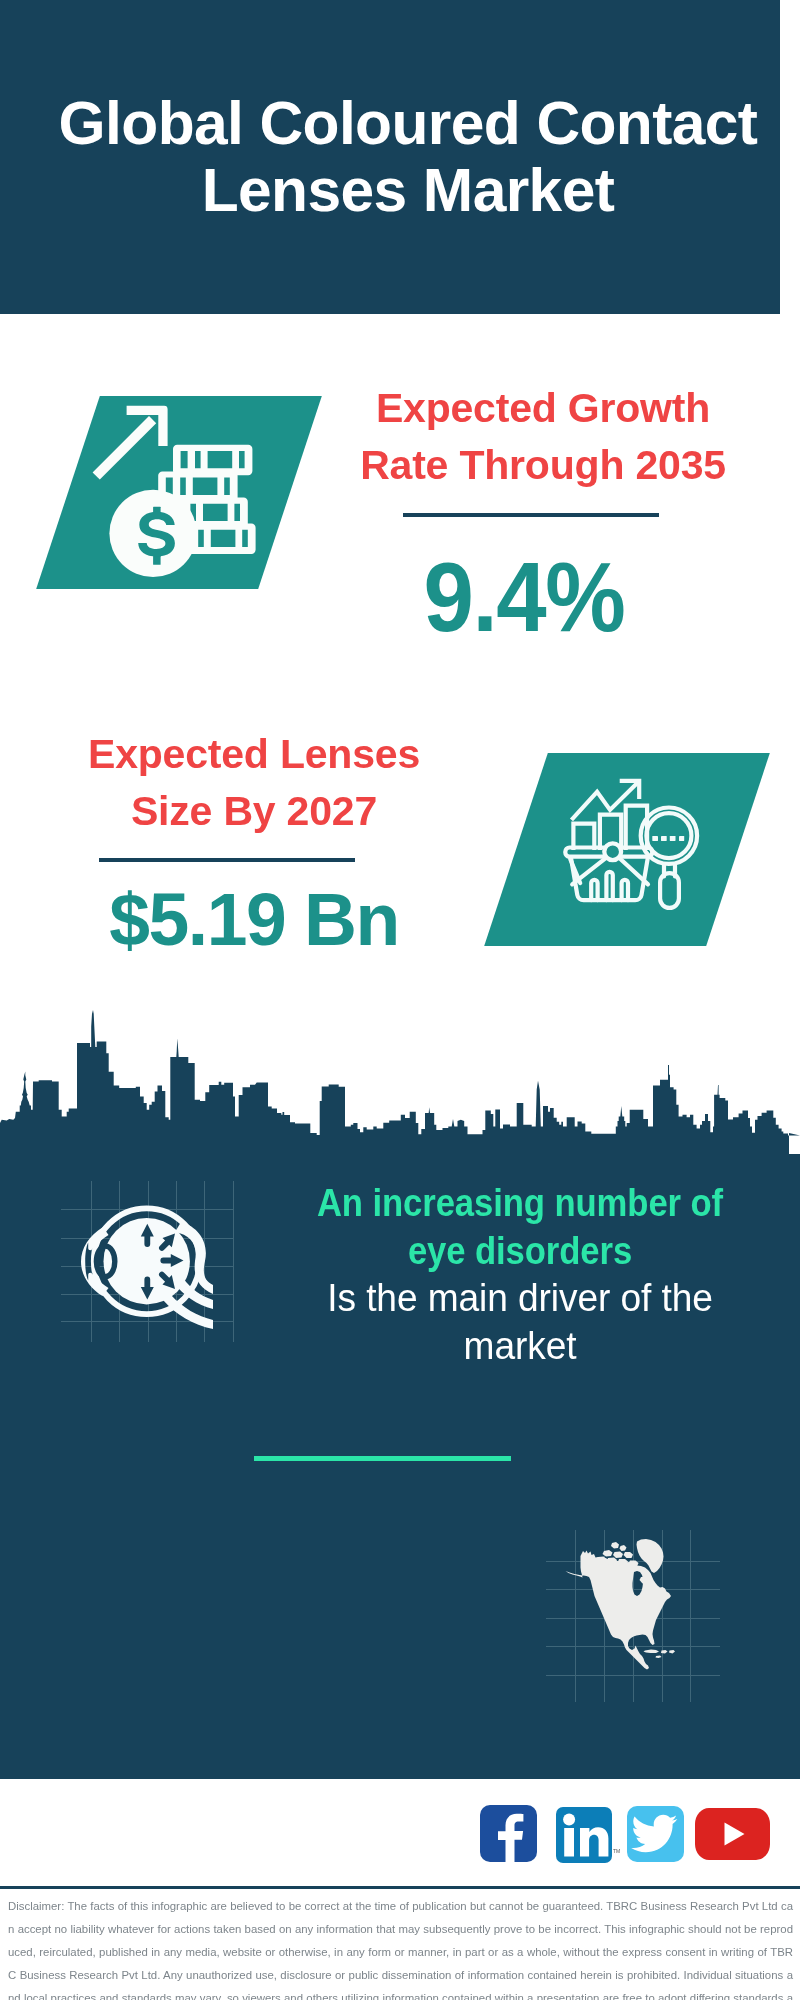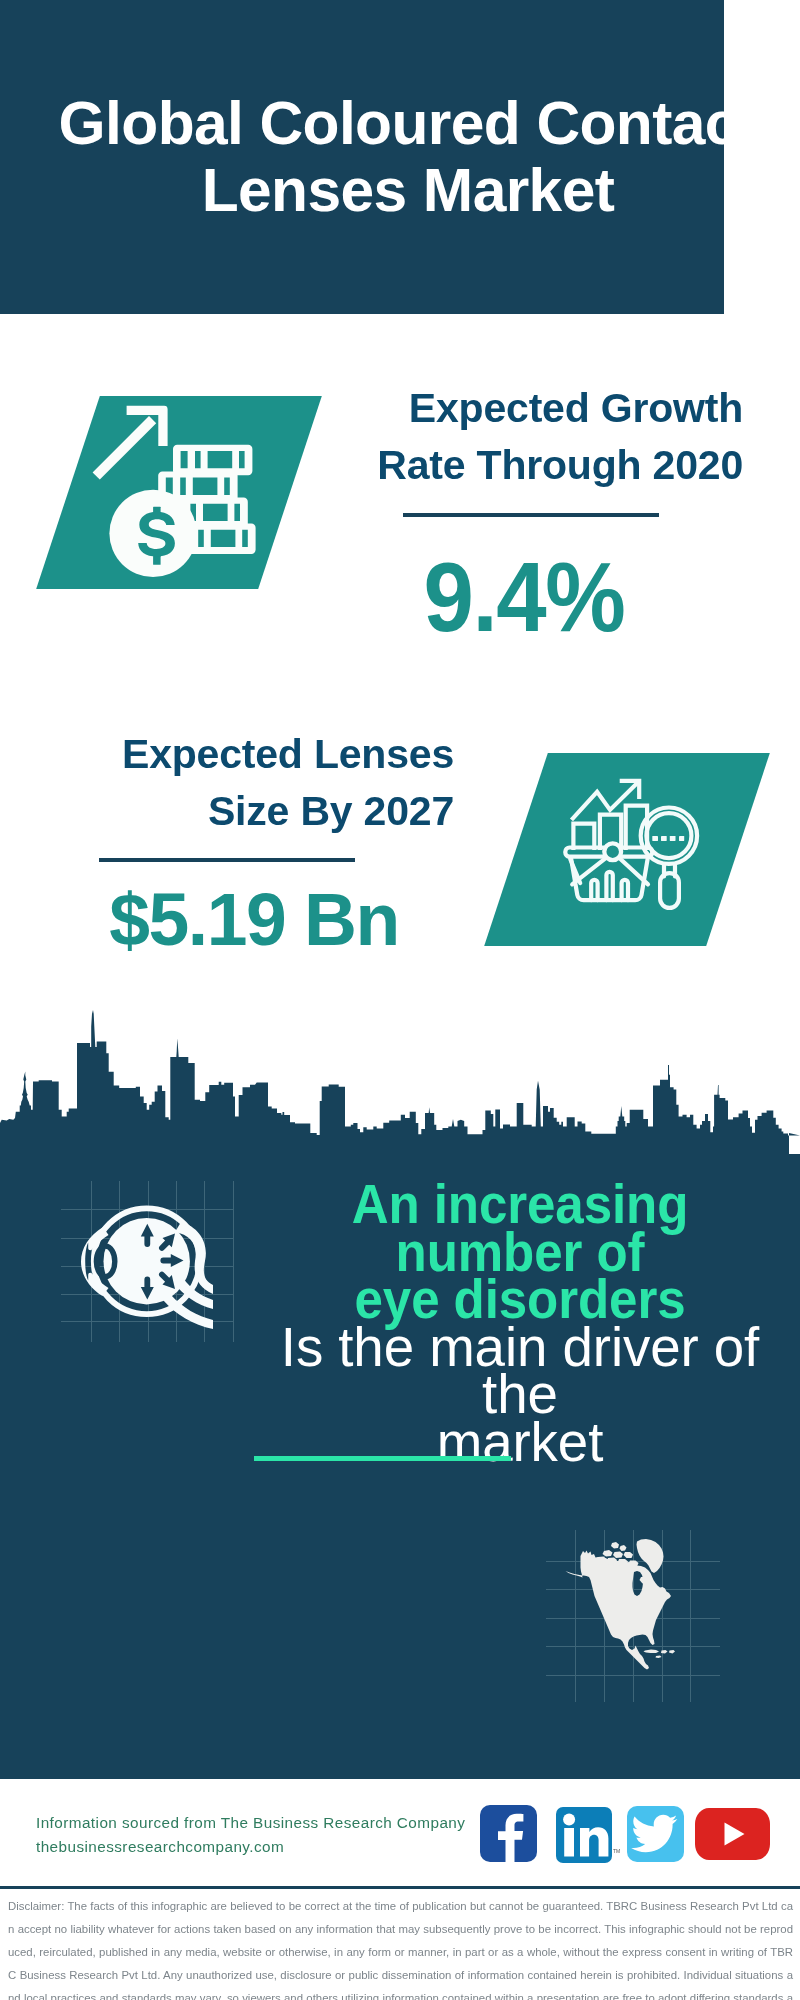--- a/index.html
+++ b/index.html
@@ -1,45 +1,45 @@
 <!DOCTYPE html>
 <html><head>
 <meta charset="utf-8">
 <style>
   * { margin:0; padding:0; box-sizing:border-box; }
   html,body { width:800px; height:2000px; }
   body { font-family:"Liberation Sans", sans-serif; background:#ffffff; }
   .page { position:relative; width:800px; height:2000px; overflow:hidden; background:#fff; }
 
   
-  .header { position:absolute; left:0; top:0; width:724px; height:314px; background:#17425A; }
+  .header { position:absolute; left:0; top:0; width:780px; height:314px; background:#17425A; }
   .header-title {
     position:absolute; left:8px; top:90px; width:800px;
     text-align:center; color:#ffffff;
     font-size:60.5px; font-weight:bold; line-height:67px; letter-spacing:-0.6px;
   }
 
   
   .tile { position:absolute; width:286px; height:193px; }
   .tile-bg { position:absolute; left:32px; top:0; width:222px; height:193px; background:#1C918A; transform:skewX(-18.25deg); }
   .tile1 { left:36px; top:396px; }
   .tile2 { left:484px; top:753px; }
   .tile svg { position:absolute; }
 
-  .hdr-dark { position:absolute; color:#0c4a6e; font-size:41px; font-weight:bold; line-height:56.5px; letter-spacing:-0.2px; text-align:right; }
+  .hdr-dark { position:absolute; color:#ef4444; font-size:41px; font-weight:bold; line-height:56.5px; letter-spacing:-0.2px; text-align:center; }
   .rule-dark { position:absolute; height:4px; background:#17425A; width:256px; }
   .bignum { position:absolute; color:#1C918A; font-weight:bold; letter-spacing:-1.5px; text-align:center; }
 
   
   .dark { position:absolute; left:0; top:1155px; width:800px; height:624px; background:#17425A; }
   .skyline { position:absolute; left:0; top:1010px; width:800px; height:146px; display:block; }
 
   .green-head { color:#2BE5A8; font-weight:bold; display:block; }
   .white-sub { color:#ffffff; font-weight:normal; display:block; }
-  .hl-block { position:absolute; text-align:center; font-size:56px; line-height:47.5px; letter-spacing:-0.1px; }
+  .hl-block { position:absolute; text-align:center; font-size:38px; line-height:47.5px; letter-spacing:-0.1px; }
   #blk1 .green-head { transform:scaleX(0.912); }
   #blk1 .white-sub { transform:scaleX(0.977); }
   #blk2 .green-head { transform:scaleX(0.960); }
   #blk2 .white-sub { transform:scaleX(1.029); }
   .rule-green { position:absolute; height:5px; background:#2BE5A8; }
   .gridwrap { position:absolute; }
   .gridwrap i { position:absolute; background:#3E6679; display:block; }
 
   
   .foot { position:absolute; left:0; top:1779px; width:800px; height:221px; background:#fff; }
@@ -76,21 +76,21 @@
   </g>
   <g fill="#1C918A" transform="translate(3.6,2.2)">
     <rect x="64.5" y="104.5" width="7.5" height="9" rx="0.5"></rect>
     <rect x="64.5" y="153.5" width="7.5" height="9" rx="0.5"></rect>
     <path d="M68.3,109.5 c-10.6,0 -17.6,5.4 -17.6,13.0 c0,8.1 6.9,11.1 16.0,12.9 c6.9,1.4 10.1,2.8 10.1,5.9 c0,3.2 -3.5,5.4 -9.1,5.4 c-5.9,0 -9.4,-2.3 -9.6,-6.0 h-8.5 c0.3,8.4 7.2,13.6 18.6,13.6 c11.2,0 18.1,-5.1 18.1,-13.2 c0,-8.2 -6.9,-11.2 -16.5,-13.1 c-6.7,-1.4 -9.6,-2.8 -9.6,-5.8 c0,-3.0 3.2,-5.1 8.3,-5.1 c5.3,0 8.7,2.3 9.1,5.8 h8.5 c-0.3,-7.9 -7.0,-13.4 -17.8,-13.4 z"></path>
   </g>
 </svg>
   </div>
   <div class="hdr-dark" style="left:343px;top:380px;width:400px;">
     <div>Expected Growth</div>
-    <div>Rate Through 2020</div>
+    <div>Rate Through 2035</div>
   </div>
   <div class="rule-dark" style="left:403px;top:513px;"></div>
   <div class="bignum" style="left:324px;top:551px;width:400px;font-size:98.5px;line-height:93px;transform:scaleX(0.92);">9.4%</div>
 
   <div class="tile tile2">
     <div class="tile-bg"></div>
 <svg class="icon-market" viewBox="0 0 160 160" width="160" height="160" style="position:absolute;left:76px;top:17px;">
   <g fill="none" stroke="#F2FBFA" stroke-width="4.2" stroke-linecap="square" stroke-linejoin="miter">
     <path d="M12.9,48.3 L37.1,21.9 L50.0,39.9 L76.8,13.4"></path>
     <path d="M61.8,10.9 L79.2,10.9 L79.2,26.9"></path>
@@ -233,20 +233,16 @@
         <path fill="#FFFFFF" d="M45.6,18.1 c0,0.4 0,0.8 0,1.2 c0,12.5 -9.5,26.9 -26.9,26.9 c-5.3,0 -10.3,-1.6 -14.5,-4.2 c0.7,0.1 1.5,0.1 2.3,0.1 c4.4,0 8.5,-1.5 11.7,-4.0 c-4.1,-0.1 -7.6,-2.8 -8.8,-6.5 c0.6,0.1 1.2,0.2 1.8,0.2 c0.9,0 1.7,-0.1 2.5,-0.3 c-4.3,-0.9 -7.5,-4.7 -7.5,-9.3 c0,0 0,-0.1 0,-0.1 c1.3,0.7 2.7,1.1 4.3,1.2 c-2.5,-1.7 -4.2,-4.6 -4.2,-7.9 c0,-1.7 0.5,-3.4 1.3,-4.8 c4.6,5.7 11.5,9.4 19.3,9.8 c-0.2,-0.7 -0.2,-1.4 -0.2,-2.2 c0,-5.2 4.2,-9.5 9.5,-9.5 c2.7,0 5.2,1.2 6.9,3.0 c2.2,-0.4 4.2,-1.2 6.0,-2.3 c-0.7,2.2 -2.2,4.1 -4.2,5.2 c1.9,-0.2 3.8,-0.7 5.5,-1.5 c-1.3,1.9 -2.9,3.6 -4.8,5.0 Z"></path>
       </svg>
     </a>
     <a class="social yt" style="left:695px;top:1808px;width:75px;height:52px;">
       <svg viewBox="0 0 75 52" width="75" height="52">
         <path fill="#FFFFFF" d="M29.5,14.5 L49.5,26.0 L29.5,37.5 Z"></path>
       </svg>
     </a>
   </div>
 
-  <div class="src-text">
-    <div>Information sourced from The Business Research Company</div>
-    <div>thebusinessresearchcompany.com</div>
-  </div>
   <div class="sep-line"></div>
   <div class="disclaimer">Disclaimer: The facts of this infographic are believed to be correct at the time of publication but cannot be guaranteed. TBRC Business Research Pvt Ltd can accept no liability whatever for actions taken based on any information that may subsequently prove to be incorrect. This infographic should not be reproduced, reirculated, published in any media, website or otherwise, in any form or manner, in part or as a whole, without the express consent in writing of TBRC Business Research Pvt Ltd. Any unauthorized use, disclosure or public dissemination of information contained herein is prohibited. Individual situations and local practices and standards may vary, so viewers and others utilizing information contained within a presentation are free to adopt differing standards and approaches as they see fit.</div>
 
 </div>
 
 </body></html>

